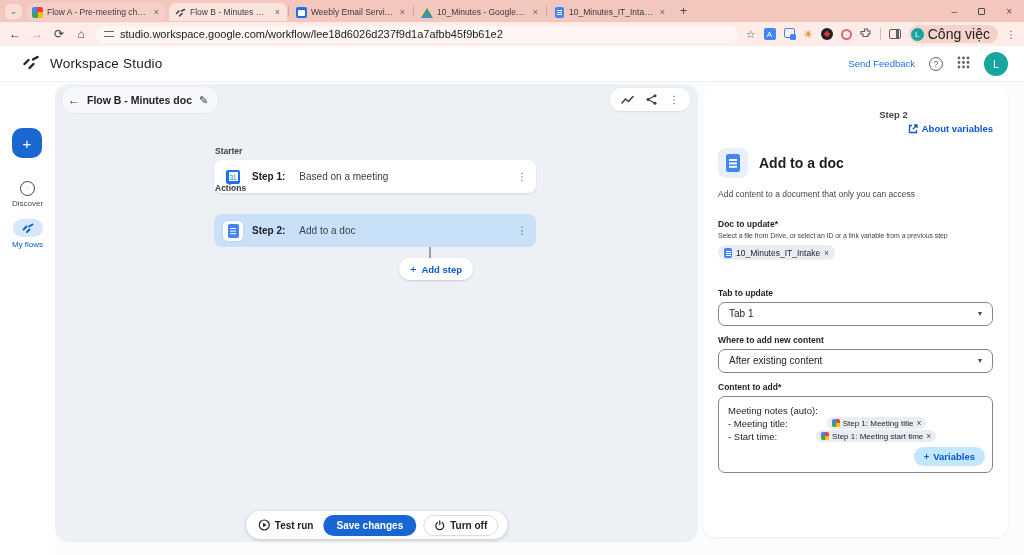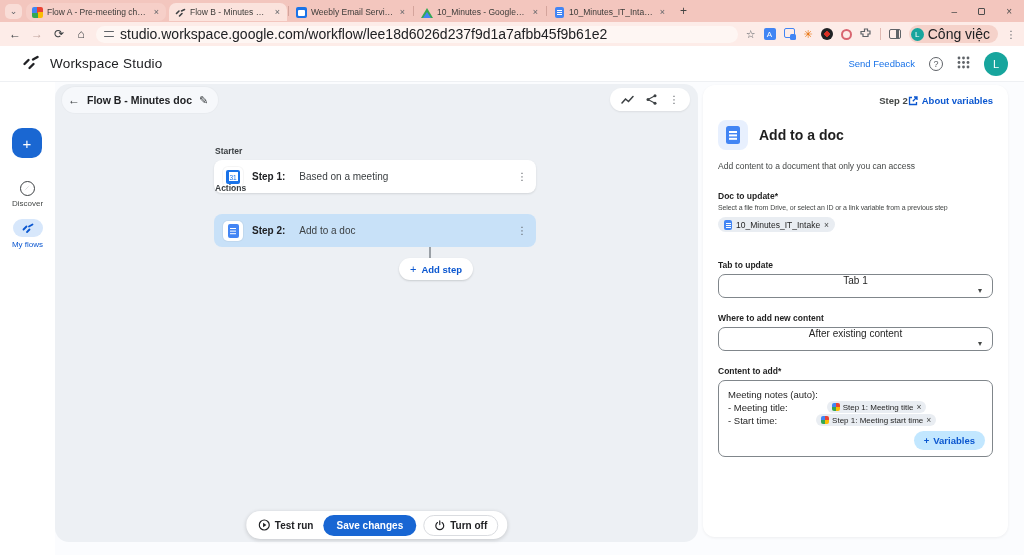--- a/index.html
+++ b/index.html
@@ -27,21 +27,21 @@
   .fav-drive { width:0; height:0; border-left:6px solid transparent; border-right:6px solid transparent; border-bottom:10px solid #34a853; position:relative; filter:none; }
   .fav-drive::after { content:""; position:absolute; left:-4px; top:4px; border-left:4px solid transparent; border-right:4px solid transparent; border-bottom:6px solid #4285f4; transform:translateX(0); }
   .fav-docs { width:9px; height:11px; background:#4285f4; border-radius:2px; position:relative; }
   .fav-docs::after { content:""; position:absolute; left:2px; top:3px; width:5px; height:1px; background:#fff; box-shadow:0 2px 0 #fff, 0 4px 0 #fff; }
 
   
   .toolbar { position:absolute; left:0; top:22px; width:1024px; height:24px; background:var(--toolbar_bg); display:flex; align-items:center; padding:0 8px; gap:8px; }
   .nav-ic { font-size:12px; color:#3c4043; width:14px; text-align:center; }
   .nav-ic.muted { color:#bfa39d; }
   .urlpill { flex:1; max-width:700px; height:17px; background:var(--urlbar_bg); border-radius:9px; display:flex; align-items:center; padding:0 8px; gap:6px; }
-  .url-text { font-size:14px; color:#202124; white-space:nowrap; overflow:hidden; }
+  .url-text { font-size:11px; color:#202124; white-space:nowrap; overflow:hidden; }
   .tune-ic { width:10px; height:8px; position:relative; }
   .tune-ic::before, .tune-ic::after { content:""; position:absolute; left:0; right:0; height:1.4px; background:#5f6368; border-radius:1px; }
   .tune-ic::before { top:1px; } .tune-ic::after { bottom:1px; }
   .ext-cluster { display:flex; align-items:center; gap:8px; margin-left:auto; }
   .ic-star { font-size:11px; color:#5f6368; }
   .ic-translate { width:12px; height:12px; background:#4285f4; border-radius:2px; color:#fff; font-size:8px; display:flex; align-items:center; justify-content:center; }
   .ic-shot { width:12px; height:12px; position:relative; }
   .ic-shot::before { content:""; position:absolute; left:0; top:0; width:9px; height:8px; border:1.4px solid #4285f4; border-radius:2px; }
   .ic-shot::after { content:""; position:absolute; right:0; bottom:0; width:6px; height:6px; background:#4285f4; border-radius:1.5px; }
   .ic-burst { color:#e8710a; font-size:11px; }
@@ -105,39 +105,39 @@
   
   .actionbar { position:absolute; left:50%; transform:translateX(-50%); bottom:3px; height:28px; background:#fff; border-radius:14px; box-shadow:0 1px 4px rgba(0,0,0,.18); display:flex; align-items:center; gap:7px; padding:0 9px; }
   .testrun { display:flex; align-items:center; gap:5px; font-size:10px; color:#202124; font-weight:bold; padding:0 3px; }
   .save-btn { height:21px; border-radius:11px; background:var(--save_bg); color:#fff; font-size:10px; font-weight:bold; display:flex; align-items:center; padding:0 13px; }
   .turnoff { height:21px; border-radius:11px; border:1px solid #dadce0; display:flex; align-items:center; gap:5px; font-size:10px; color:#202124; font-weight:bold; padding:0 10px; }
 
   
   .panel { position:absolute; left:703px; top:3px; width:305px; height:452px; background:#fff; border-radius:12px; box-shadow:0 1px 3px rgba(0,0,0,.06); padding:10px 15px; }
   .panel-hdr { display:flex; align-items:center; justify-content:flex-end; }
   .panel-step { font-size:9.5px; color:#444746; font-weight:bold; }
-  .about-link { display:flex; align-items:center; gap:4px; font-size:9.5px; color:var(--link_blue); font-weight:bold; }
+  .about-link { display:flex; align-items:center; gap:4px; font-size:9.5px; color:var(--link_blue); font-weight:bold;margin-top:28px; }
   .panel-title-row { display:flex; align-items:center; gap:11px; margin-top:14px; }
   .icon-tile-lg { width:30px; height:30px; border-radius:8px; background:var(--tile_bg); display:flex; align-items:center; justify-content:center; }
   .docs-lg { width:14px; height:18px; background:var(--docs_blue); border-radius:2.5px; position:relative; }
   .docs-lg::after { content:""; position:absolute; left:3px; top:5px; width:8px; height:1.6px; background:#fff; box-shadow:0 3.4px 0 #fff, 0 6.8px 0 #fff; }
   .panel-title { font-size:14px; color:#1f1f1f; font-weight:bold; }
   .panel-desc { font-size:8.5px; color:#444746; margin-top:11px; }
   .fld-label { font-size:8.5px; color:#1f1f1f; font-weight:bold; }
   .fld-hint { font-size:7px; letter-spacing:-0.1px; color:#444746; margin-top:3px; white-space:nowrap; overflow:hidden; }
   .doc-chip { margin-top:6px; display:inline-flex; align-items:center; gap:4px; height:15px; border-radius:8px; background:var(--chip_bg); padding:0 6px; font-size:8.5px; color:#1f1f1f; }
   .chip-x { font-size:8.5px; color:#444746; }
-  .select { margin-top:4px; height:24px; border:1px solid var(--border_input); border-radius:7px; display:flex; align-items:center; padding:0 10px; font-size:10px; color:#1f1f1f;flex-direction:column; }
+  .select { margin-top:4px; height:24px; border:1px solid var(--border_input); border-radius:7px; display:flex; align-items:center; padding:0 10px; font-size:10px; color:#1f1f1f; }
   .select .caret { margin-left:auto; font-size:8px; color:#444746; }
   .ta { margin-top:4px; height:77px; border:1px solid var(--border_input); border-radius:7px; padding:7px 9px; font-size:9.5px; color:#1f1f1f; line-height:13px; position:relative; }
   .ta-line { display:flex; align-items:center; gap:4px; white-space:nowrap; }
   .var-chip { display:inline-flex; align-items:center; gap:3px; height:12px; border-radius:7px; background:var(--chip_bg); padding:0 5px; font-size:8px; color:#1f1f1f;margin-left:35px; }
   .var-chip .q { width:8px; height:8px; }
   .variables-btn { position:absolute; right:7px; bottom:6px; height:19px; border-radius:10px; background:var(--variables_bg); display:flex; align-items:center; gap:4px; padding:0 10px; color:var(--link_blue); font-size:9.5px; font-weight:bold; }
-  .mt27 { margin-top:26px; } .mt11 { margin-top:15px; }
+  .mt27 { margin-top:26px; } .mt11 { margin-top:9px; }
 </style>
 </head>
 <body>
 
 <div class="tabstrip">
   <div class="tab-search">
       <span>⌄</span>
     </div>
 
   <div class="tab first" style="width:140px; margin-left:4px;">

